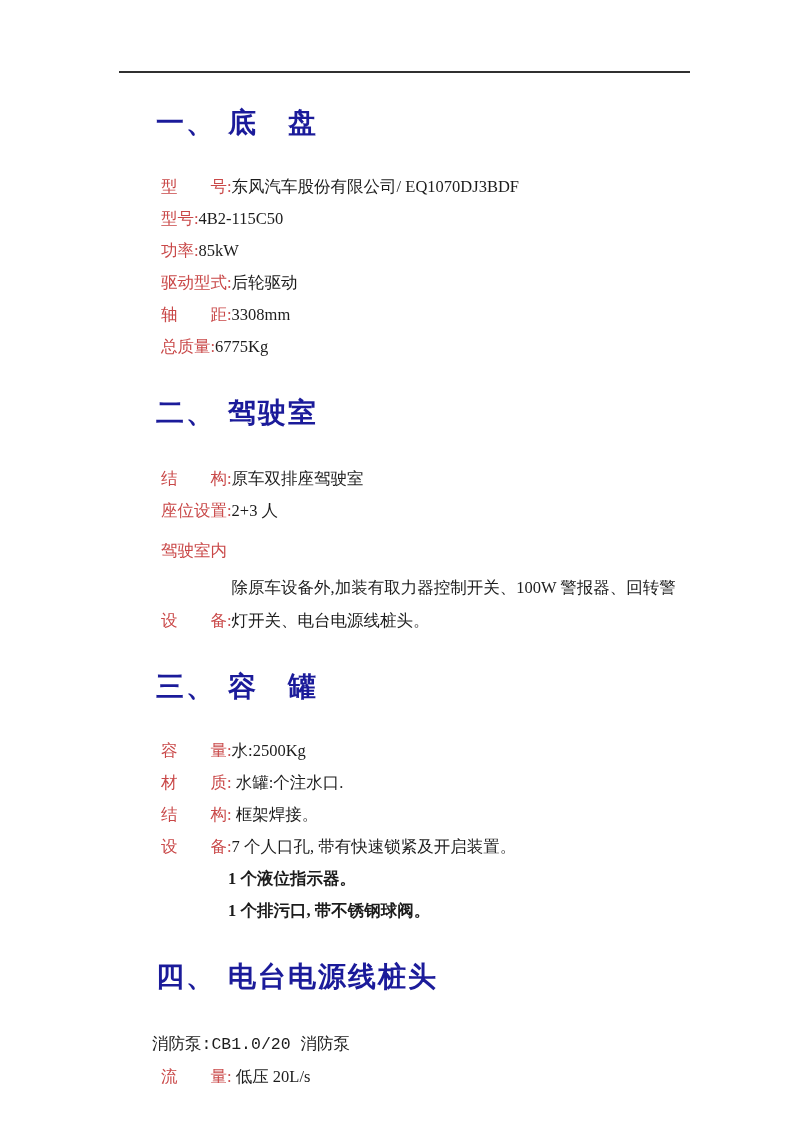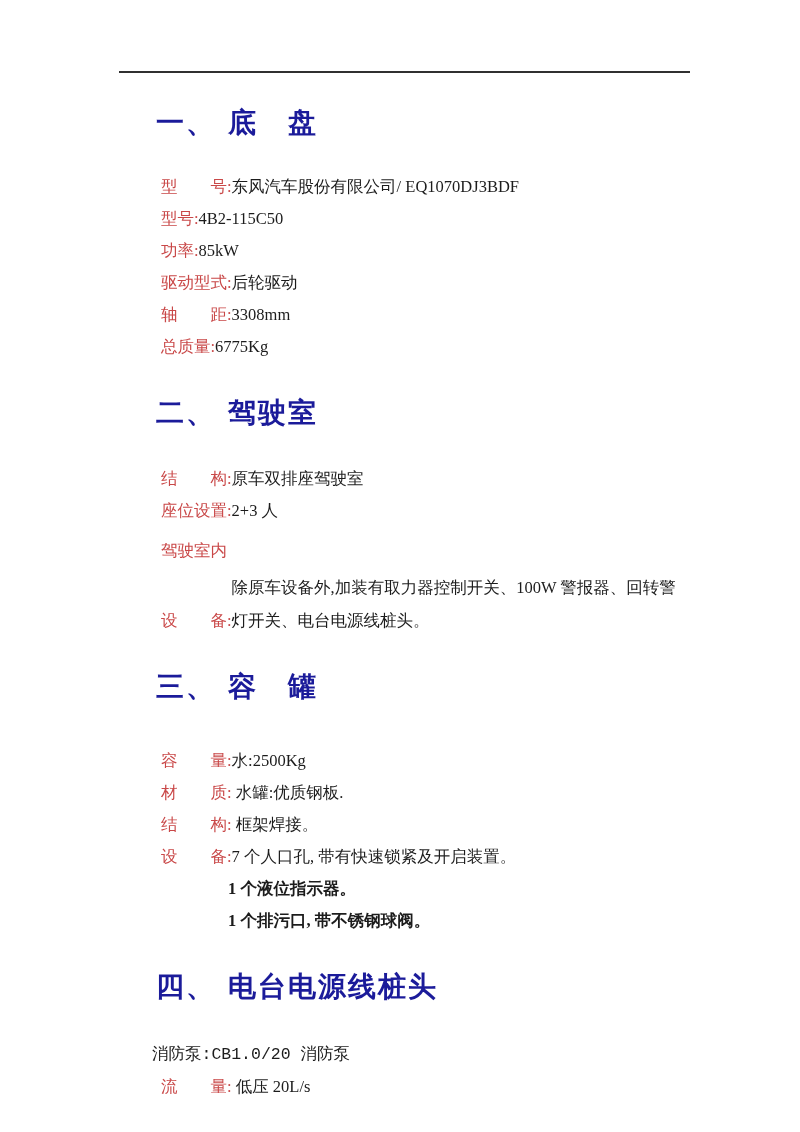--- a/index.html
+++ b/index.html
@@ -25,21 +25,21 @@
   }
   .sec-heading{
     margin:8px 16px 0 120px;
     font-size:28px;line-height:28px;
     font-weight:bold;
     color:var(--heading-blue);
     letter-spacing:2px;
     white-space:pre;
   }
   .sec-heading .ttl{margin-left:12px;}
-  .sec-body{margin-top:16px;}
+  .sec-body{margin-top:6px;}
   .sec-body.sb1{margin-top:6px;}
   .sec-body.sb2{margin-top:8px;}
   .sec-body.sb4{margin-top:10px;}
   .row{
     display:flex;
     align-items:flex-end;
     padding-left:161px;
     padding-right:60px;
     line-height:32px;
     font-size:16.5px;
@@ -122,21 +122,21 @@
   <div class="sec-heading">
     <span class="num">三、</span><span class="ttl">容　罐</span>
   </div>
   <div class="sec-body">
     <div class="row">
       <span class="lbl">容　　量:</span>
         <span class="val">水:2500Kg</span>
     </div>
     <div class="row">
       <span class="lbl">材　　质:</span>
-        <span class="val"> 水罐:优质钢板.</span>
+        <span class="val"> 水罐:个注水口.</span>
     </div>
     <div class="row">
       <span class="lbl">结　　构:</span>
         <span class="val"> 框架焊接。</span>
     </div>
     <div class="row">
       <span class="lbl">设　　备:</span>
         <span class="val">7 个人口孔, 带有快速锁紧及开启装置。</span>
     </div>
     <div class="row sub">

